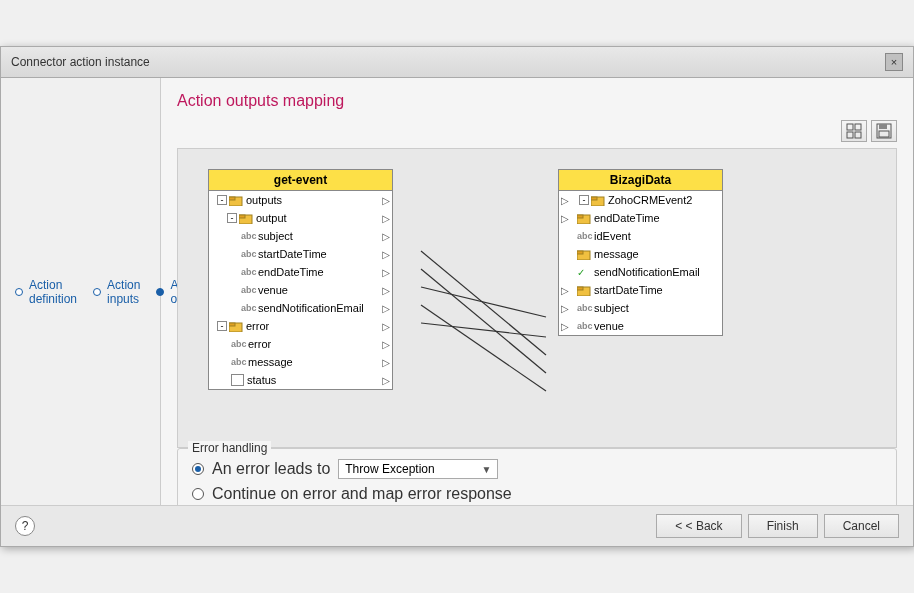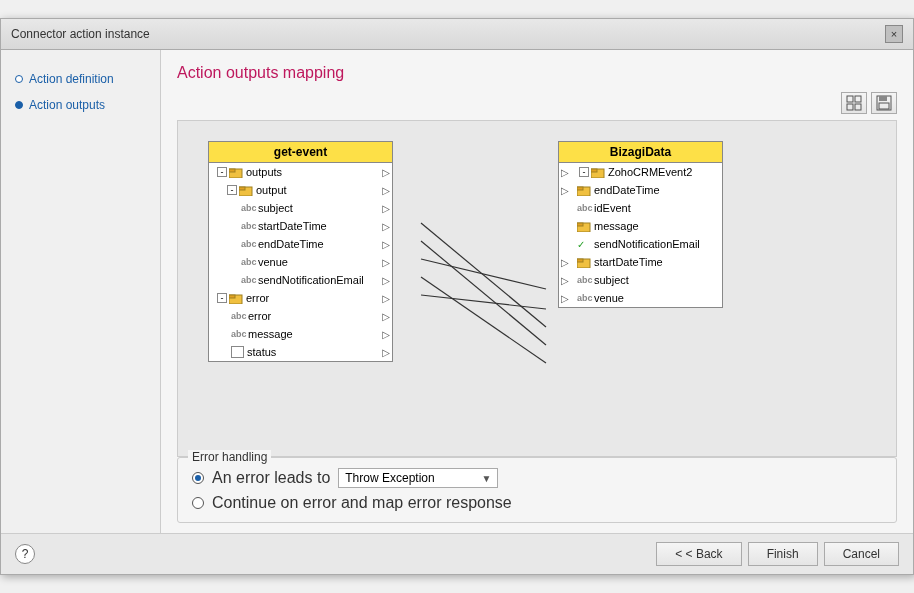--- a/index.html
+++ b/index.html
@@ -7,21 +7,21 @@
       font-family: 'Segoe UI', Arial, sans-serif;
       font-size: 12px;
       background: #f0f0f0;
       display: flex;
       align-items: center;
       justify-content: center;
       height: 100vh;
     }
     .dialog {
       width: 914px;
-      height: 557px;
+      height: 501px;
       background: #f5f5f5;
       border: 1px solid #aaa;
       box-shadow: 2px 2px 8px rgba(0,0,0,0.3);
       display: flex;
       flex-direction: column;
     }
     .title-bar {
       background: linear-gradient(to bottom, #e8e8e8, #d8d8d8);
       border-bottom: 1px solid #aaa;
       padding: 6px 10px;
@@ -49,21 +49,20 @@
       display: flex;
       flex: 1;
       overflow: hidden;
     }
     .sidebar {
       width: 160px;
       background: #f0f0f0;
       border-right: 1px solid #ccc;
       padding: 20px 10px;
       display: flex;
-      flex-direction: column;
       gap: 8px;
     }
     .sidebar-item {
       display: flex;
       align-items: center;
       gap: 6px;
       color: #1a5fa8;
       cursor: pointer;
       font-size: 12px;
       padding: 2px 4px;
@@ -299,20 +298,24 @@
     <span class="title-bar-title">Connector action instance</span>
     <div class="close-btn">×</div>
   </div>
 
   <div class="dialog-body">
 
     <div class="sidebar">
       <div class="sidebar-item">
         <div class="bullet"></div>
         <span>Action definition</span>
+      </div>
+      <div class="sidebar-item">
+        <div class="bullet"></div>
+        <span>Action inputs</span>
       </div>
       <div class="sidebar-item active">
         <div class="bullet"></div>
         <span>Action outputs</span>
       </div>
     </div>
 
     <div class="main-content">
       <div class="main-title">Action outputs mapping</div>
 

